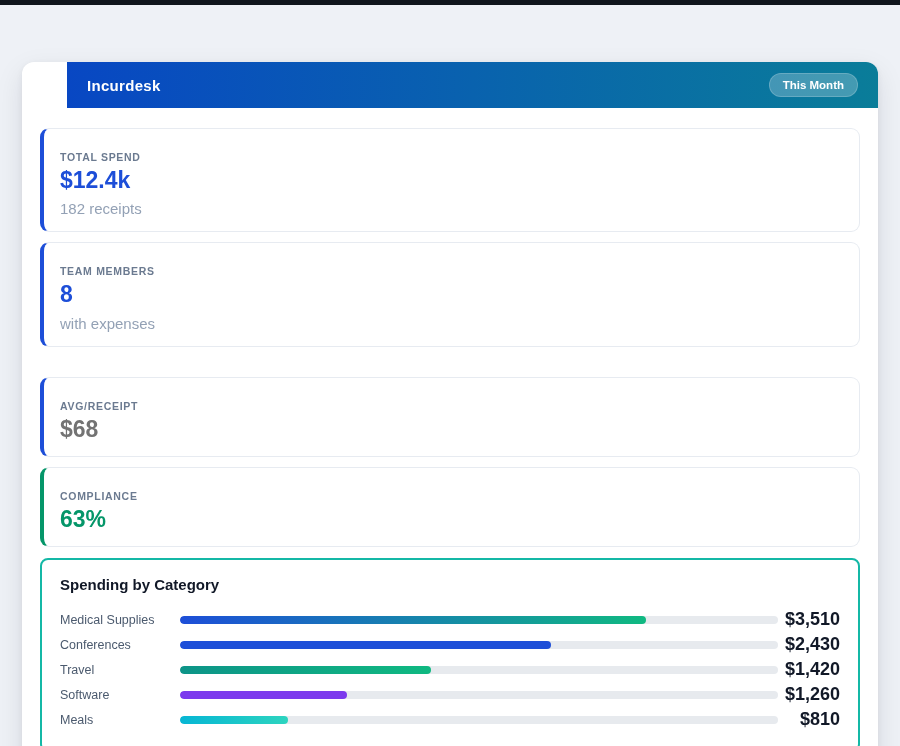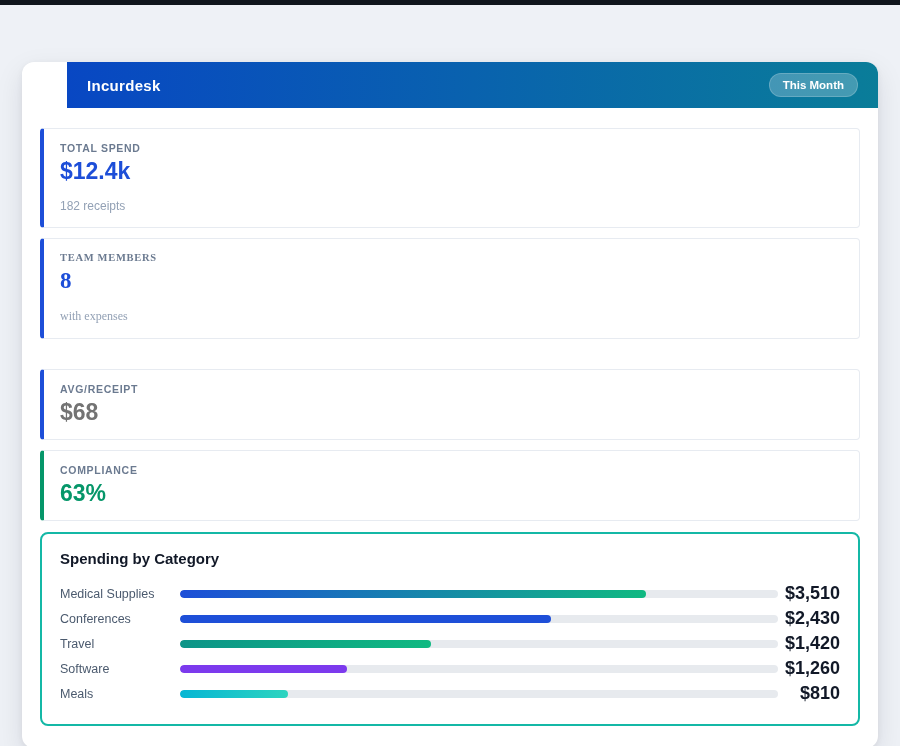--- a/index.html
+++ b/index.html
@@ -25,28 +25,28 @@
   .badge {
     color:#ffffff; font-size:11.5px; font-weight:700;
     background:rgba(255,255,255,.24); border:1px solid rgba(255,255,255,.18);
     padding:5px 13px; border-radius:999px; cursor:pointer;
   }
 
   .body { padding:20px 18px 22px; }
 
   .stat {
     background:#ffffff; border:1px solid #e7ebf1; border-left:4px solid #1d4ed8;
-    border-radius:4px; padding:13px 16px 14px; margin-bottom:10px;
+    border-radius:9px; padding:22px 16px 14px; margin-bottom:10px;
   }
   .stat-label {
     font-size:10.5px; font-weight:700; letter-spacing:.7px;
     color:#6b7a90; text-transform:uppercase;
   }
   .stat-value { font-size:23px; font-weight:800; color:#1d4ed8; margin-top:5px; line-height:1.1; }
-  .stat-sub { font-size:12px; color:#93a1b5; margin-top:15px; }
+  .stat-sub { font-size:15px; color:#93a1b5; margin-top:7px; }
   .stat-sub:empty { display:none; }
 
   .chart-card {
     border:2px solid #14b8a6; border-radius:8px;
     padding:16px 18px 18px; margin-top:11px; background:#ffffff;
   }
   .chart-title { font-size:15px; font-weight:700; color:#111827; margin-bottom:14px; }
   .row { display:flex; align-items:center; height:25px; }
   .row-label { width:120px; font-size:12.5px; color:#4b5a6e; }
   .track { flex:1; height:8px; border-radius:4px; background:#e7eaee; overflow:hidden; }
@@ -66,21 +66,21 @@
   </div>
 
   <div class="body">
 
     <div class="stat" style="border-left-color: rgb(29, 78, 216);">
       <div class="stat-label">TOTAL SPEND</div>
       <div class="stat-value" style="color: rgb(29, 78, 216);">$12.4k</div>
       <div class="stat-sub">182 receipts</div>
     </div>
 
-    <div class="stat" style="border-left-color: rgb(29, 78, 216); font-family: Liberation Serif, serif;">
+    <div class="stat" style="border-left-color: rgb(29, 78, 216);">
       <div class="stat-label">TEAM MEMBERS</div>
       <div class="stat-value" style="color: rgb(29, 78, 216);">8</div>
       <div class="stat-sub">with expenses</div>
     </div>
 
     <div class="stat" style="border-left-color: rgb(29, 78, 216); margin-top: 30px;">
       <div class="stat-label">AVG/RECEIPT</div>
       <div class="stat-value" style="color: #737373;">$68</div>
 
     </div>

